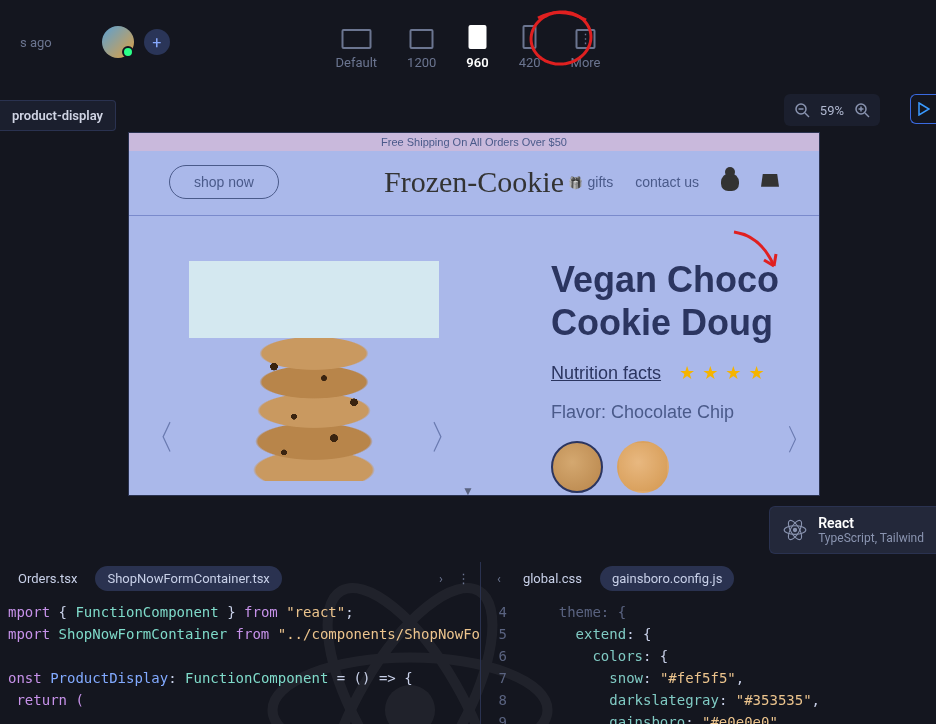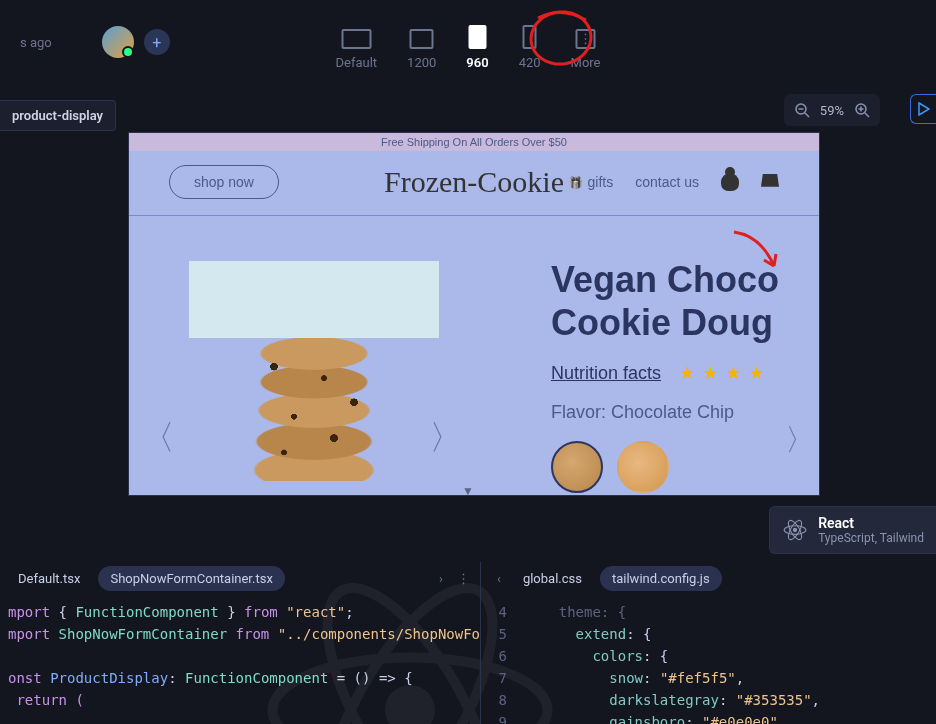--- a/index.html
+++ b/index.html
@@ -547,38 +547,38 @@
 <svg class="atom-bg" viewBox="0 0 24 24">
   <circle cx="12" cy="12" r="2" fill="#fff"></circle>
   <ellipse cx="12" cy="12" rx="11" ry="4.2" fill="none" stroke="#fff" stroke-width="0.8"></ellipse>
   <ellipse cx="12" cy="12" rx="11" ry="4.2" fill="none" stroke="#fff" stroke-width="0.8" transform="rotate(60 12 12)"></ellipse>
   <ellipse cx="12" cy="12" rx="11" ry="4.2" fill="none" stroke="#fff" stroke-width="0.8" transform="rotate(-60 12 12)"></ellipse>
 </svg>
 
 <div class="editor-area">
   <div class="pane left">
     <div class="file-tabs">
-      <div class="file-tab">Default.tsx</div>
+      <div class="file-tab">Orders.tsx</div>
       <div class="file-tab active">ShopNowFormContainer.tsx</div>
       <div class="file-tabs-spacer"></div>
       <span class="tab-arrow">›</span>
       <span class="tab-more">⋮</span>
     </div>
     <div class="code"><span class="kw">mport </span><span class="pn">{ </span><span class="id">FunctionComponent</span><span class="pn"> } </span><span class="kw">from </span><span class="str">"react"</span><span class="pn">;</span>
 <span class="kw">mport </span><span class="id">ShopNowFormContainer</span><span class="kw"> from </span><span class="str">"../components/ShopNowFo</span>
 
 <span class="kw">onst </span><span class="fn">ProductDisplay</span><span class="pn">: </span><span class="id">FunctionComponent</span><span class="pn"> = () =&gt; {</span>
 <span class="kw"> return (</span></div>
   </div>
 
   <div class="pane right">
     <div class="file-tabs">
       <span class="tab-arrow">‹</span>
       <div class="file-tab">global.css</div>
-      <div class="file-tab active">tailwind.config.js</div>
+      <div class="file-tab active">gainsboro.config.js</div>
     </div>
     <div class="code"><span class="gutter">4</span><span class="cm">    theme: {</span>
 <span class="gutter">5</span><span>      </span><span class="attr">extend</span><span class="pn">: {</span>
 <span class="gutter">6</span><span>        </span><span class="attr">colors</span><span class="pn">: {</span>
 <span class="gutter">7</span><span>          </span><span class="attr">snow</span><span class="pn">: </span><span class="str">"#fef5f5"</span><span class="pn">,</span>
 <span class="gutter">8</span><span>          </span><span class="attr">darkslategray</span><span class="pn">: </span><span class="str">"#353535"</span><span class="pn">,</span>
 <span class="gutter">9</span><span>          </span><span class="attr">gainsboro</span><span class="pn">: </span><span class="str">"#e0e0e0"</span></div>
   </div>
 </div>
 

